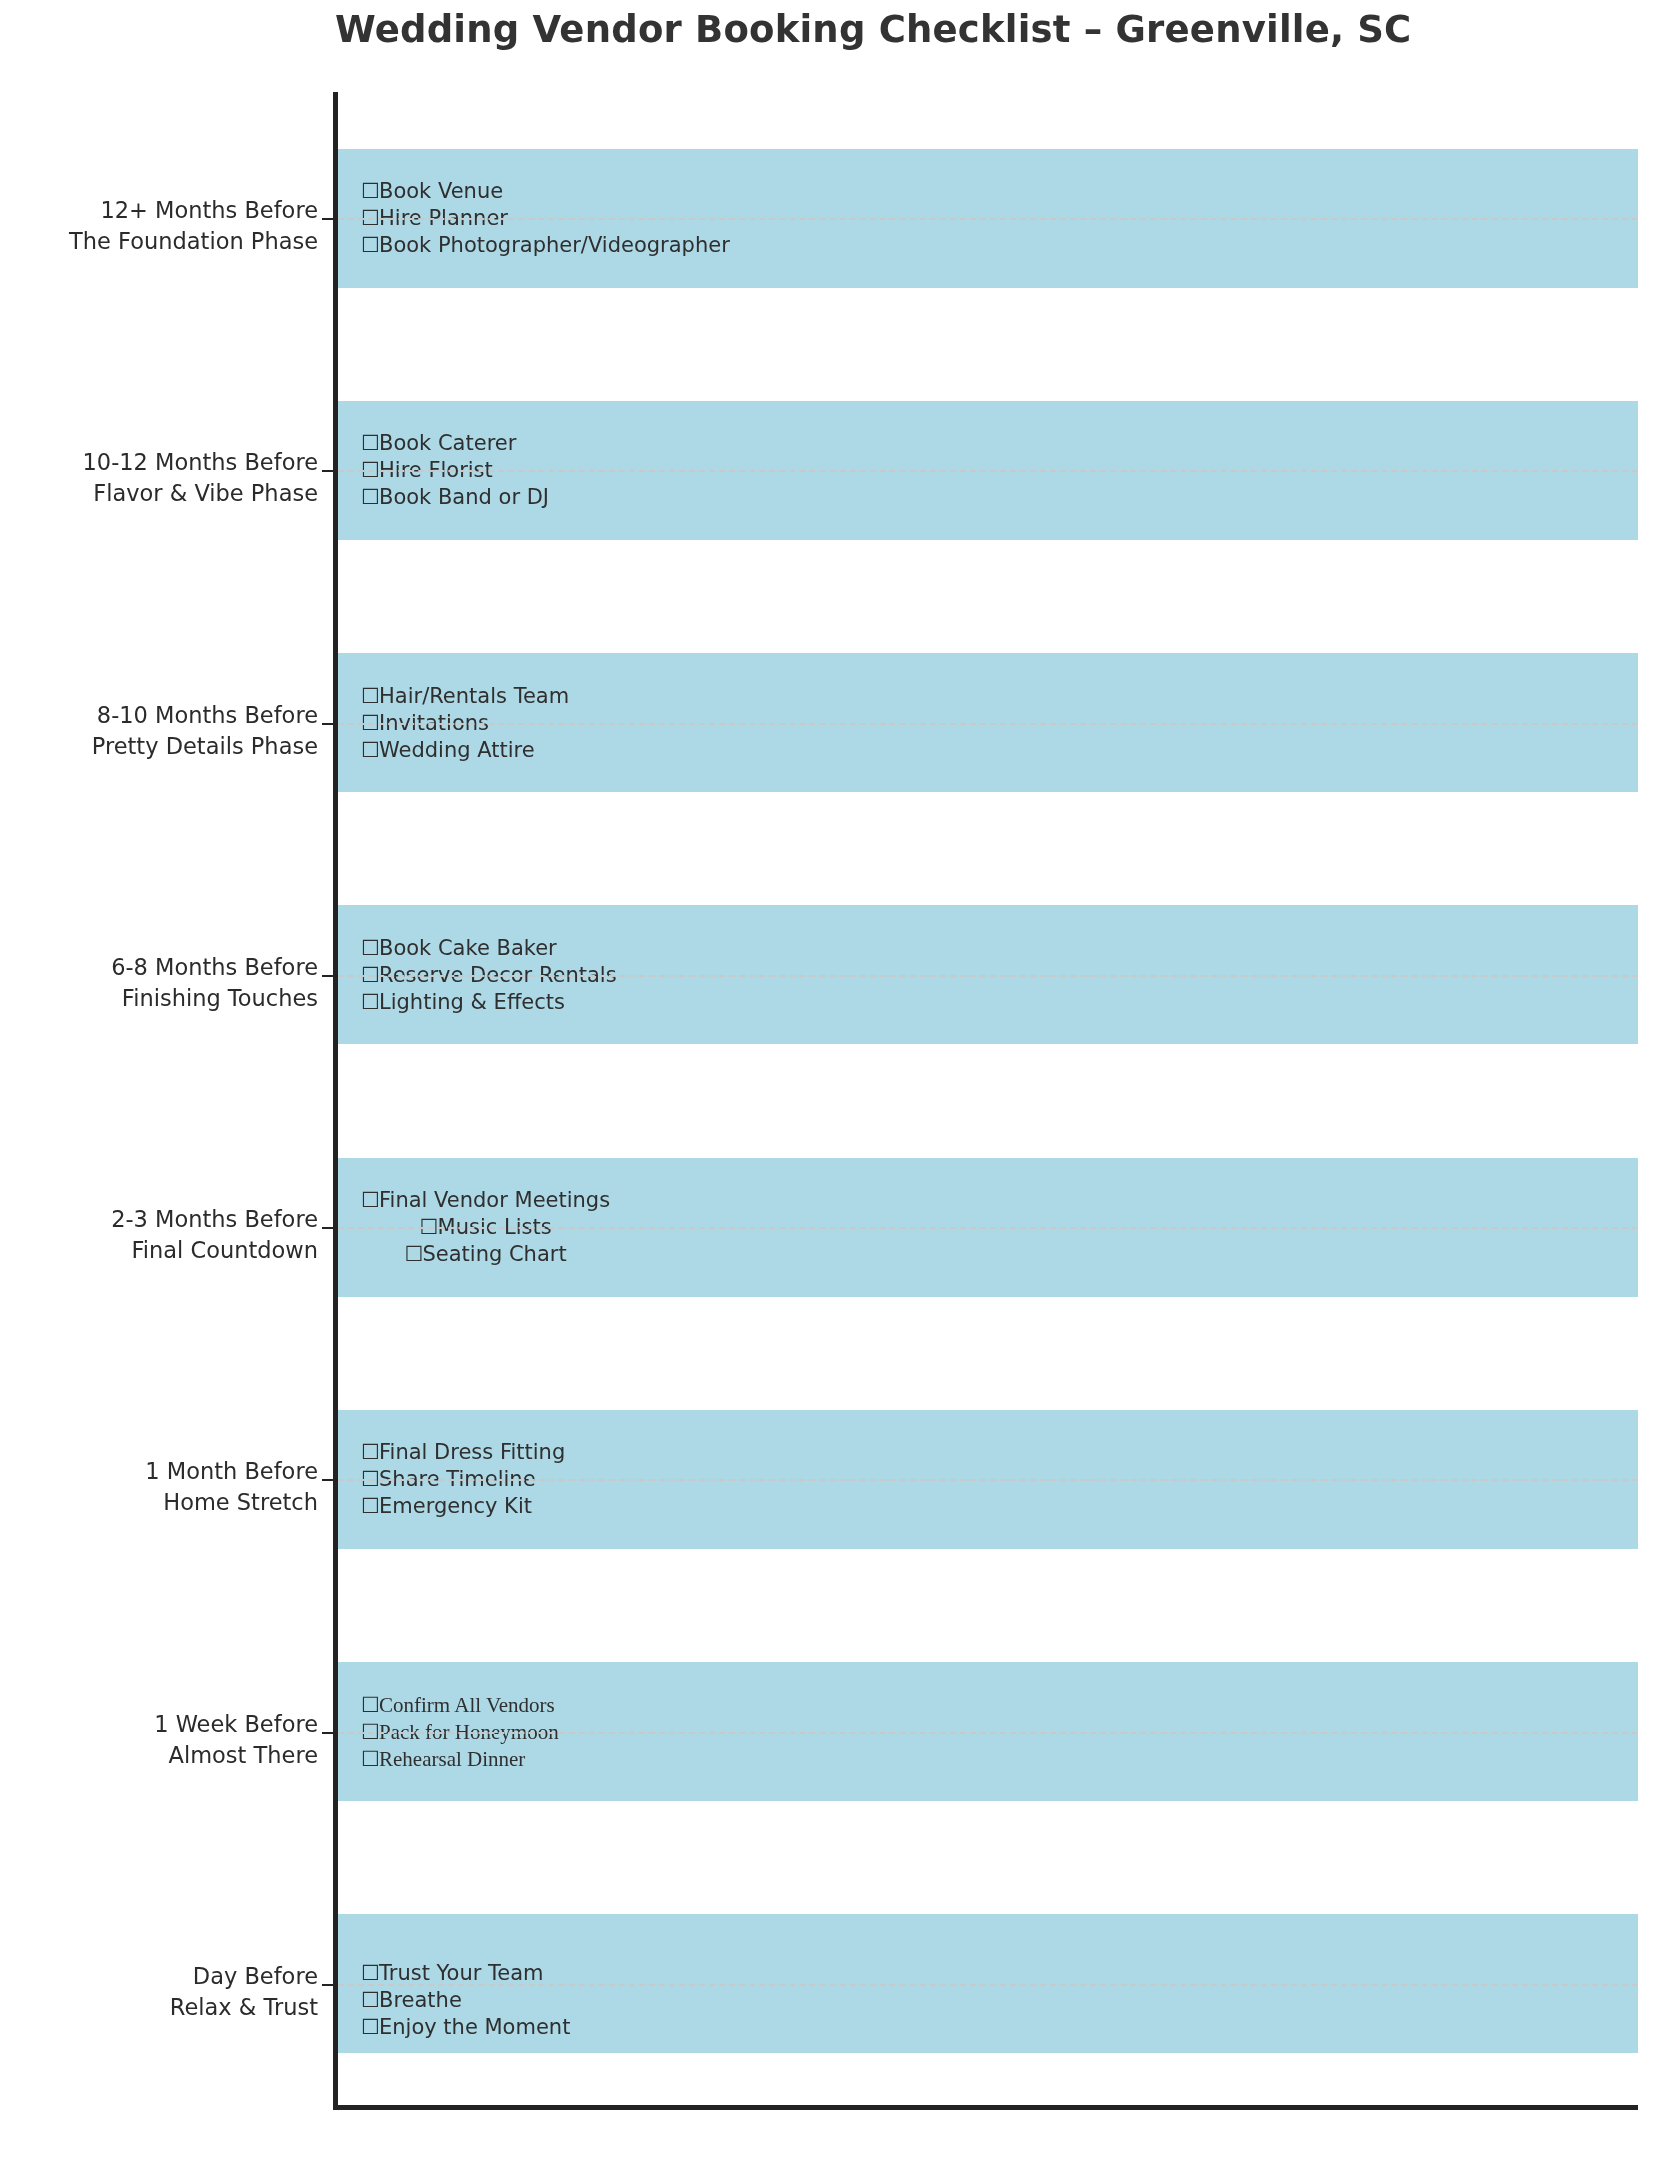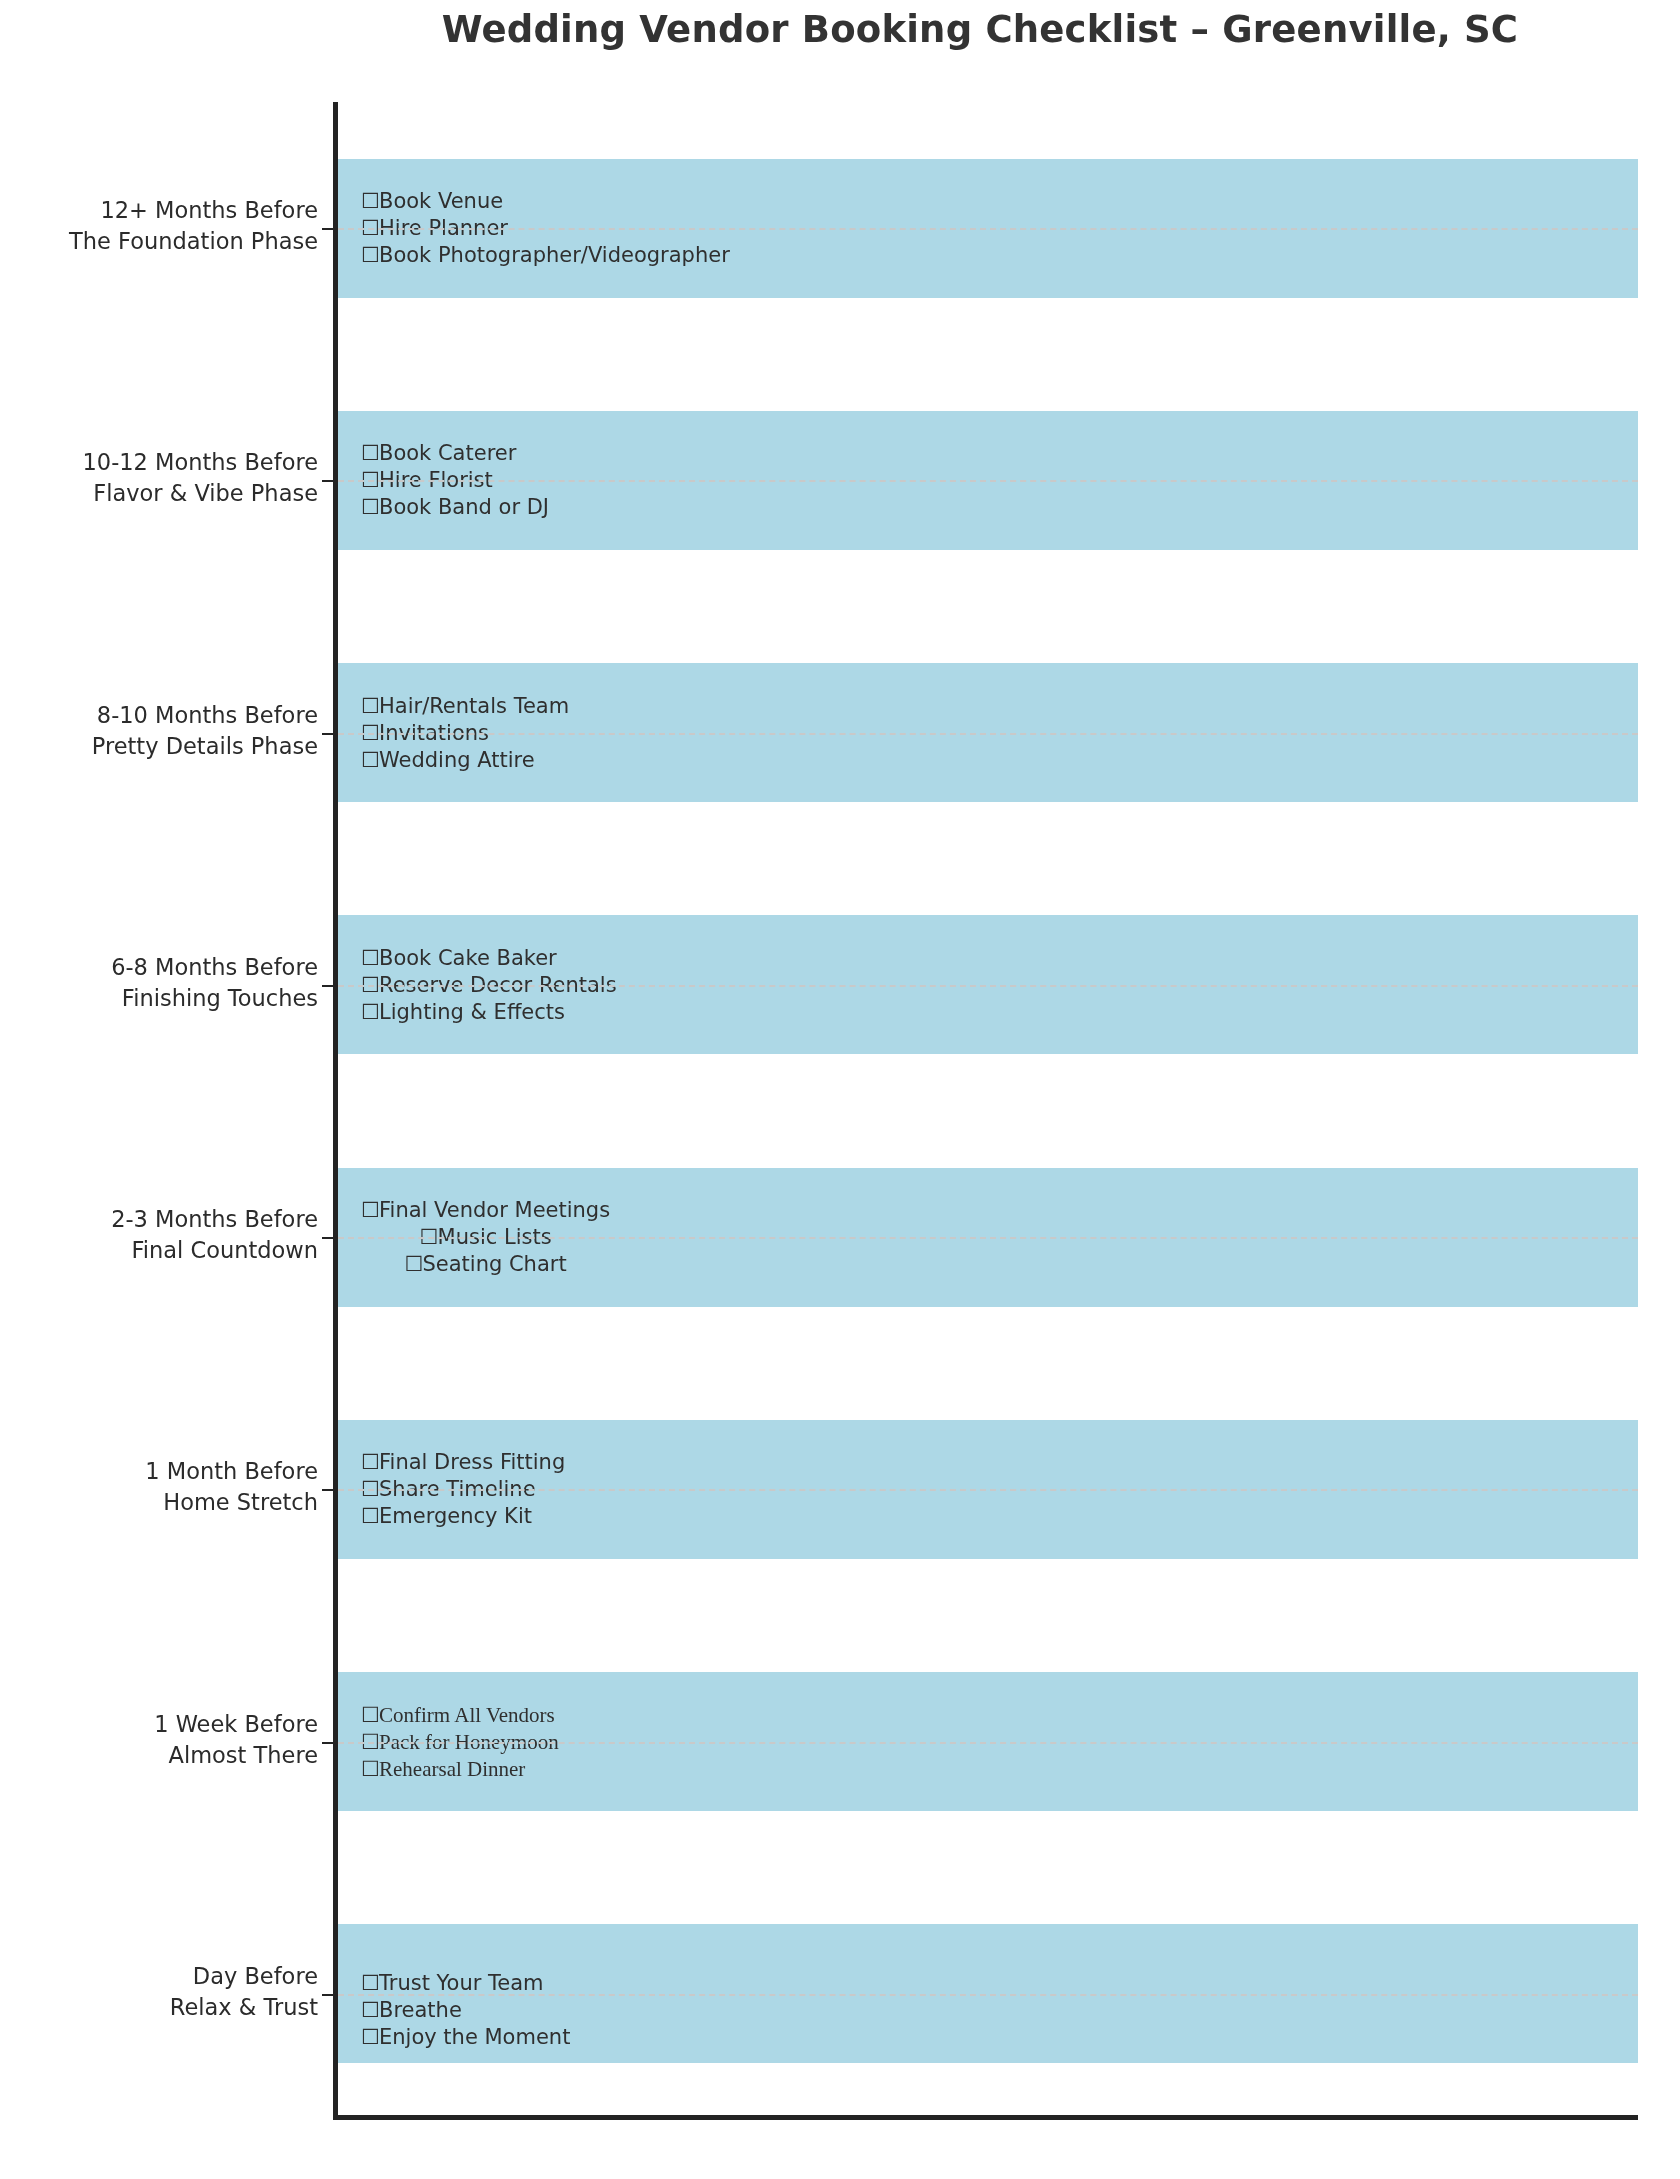--- a/index.html
+++ b/index.html
@@ -21,34 +21,34 @@
     height: 2179px;
     background: #ffffff;
   }
 
   
   #chart-title {
     position: absolute;
     left: 335px;
     top: 8px;
     width: 1290px;
-    text-align: center;
+    text-align: left;
     font-size: 37px;
     font-weight: bold;
     letter-spacing: 0.2px;
     color: #333333;
     white-space: nowrap;
     font-family: "DejaVu Sans", sans-serif;
   }
 
   
   #plot-area {
     position: absolute;
     left: 333px;
-    top: 102px;
+    top: 92px;
     width: 1305px;
     height: 2018px;
   }
 
   
   #y-axis-spine {
     position: absolute;
     left: 0px;
     top: 0px;
     width: 5px;

